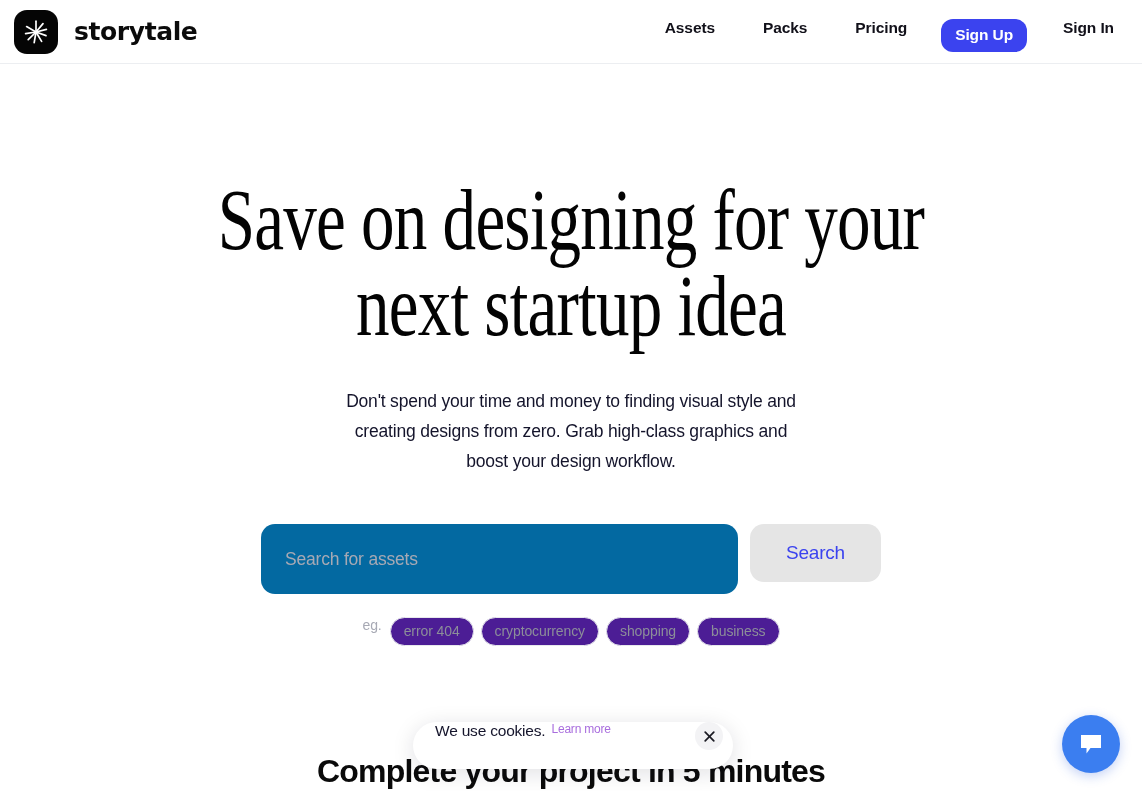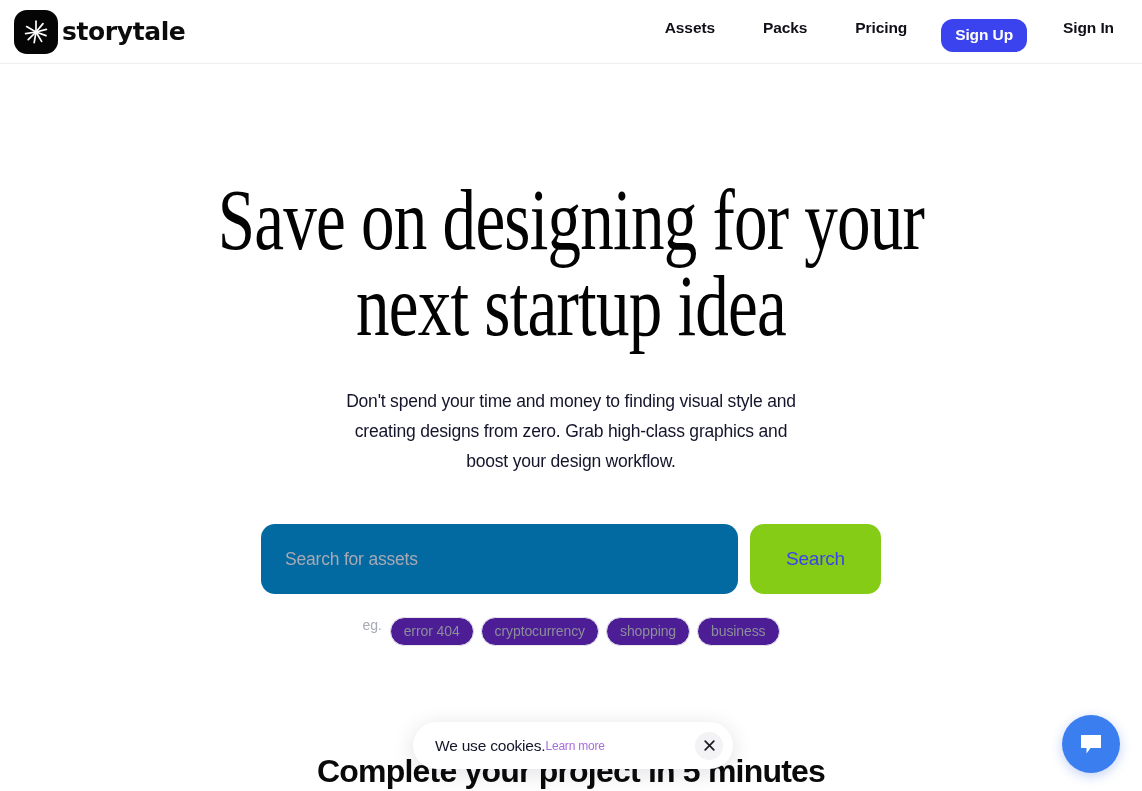--- a/index.html
+++ b/index.html
@@ -25,21 +25,21 @@
     display: flex;
     align-items: center;
     justify-content: space-between;
     padding: 0 14px 0 14px;
     background: #fff;
   }
 
   .brand {
     display: flex;
     align-items: center;
-    gap: 4px;
+    gap: 16px;
     cursor: pointer;
   }
 
   .logo-mark {
     width: 44px;
     height: 44px;
     border-radius: 13px;
     background: #050505;
     display: flex;
     align-items: center;
@@ -136,22 +136,22 @@
     font-size: 17.5px;
     color: #14142b;
     font-family: "Liberation Sans", sans-serif;
     outline: none;
     letter-spacing: -0.2px;
   }
   .search-input::placeholder { color: #a7a9b4; }
 
   .search-btn {
     width: 131px;
-    height: 70px;
-    background: #84cc16;
+    height: 58px;
+    background: #e5e5e5;
     color: #3b43ef;
     border: none;
     border-radius: 14px;
     font-size: 19px;
     font-weight: normal;
     cursor: pointer;
     font-family: "Liberation Sans", sans-serif;
     letter-spacing: -0.2px;
   }
 
@@ -198,23 +198,23 @@
   .cookie-banner {
     position: absolute;
     left: 413px;
     top: 722px;
     width: 320px;
     height: 47px;
     background: #ffffff;
     border-radius: 24px;
     box-shadow: 0 4px 22px rgba(16,16,40,0.13);
     display: flex;
-    align-items: center;
+    align-items: flex-start;
     padding: 0 10px 0 22px;
-    gap: 0;
+    gap: 6px;
   }
 
   .cookie-text {
     font-size: 15.5px;
     color: #14142b;
     letter-spacing: -0.2px;
     white-space: nowrap;
   }
 
   .cookie-link {

